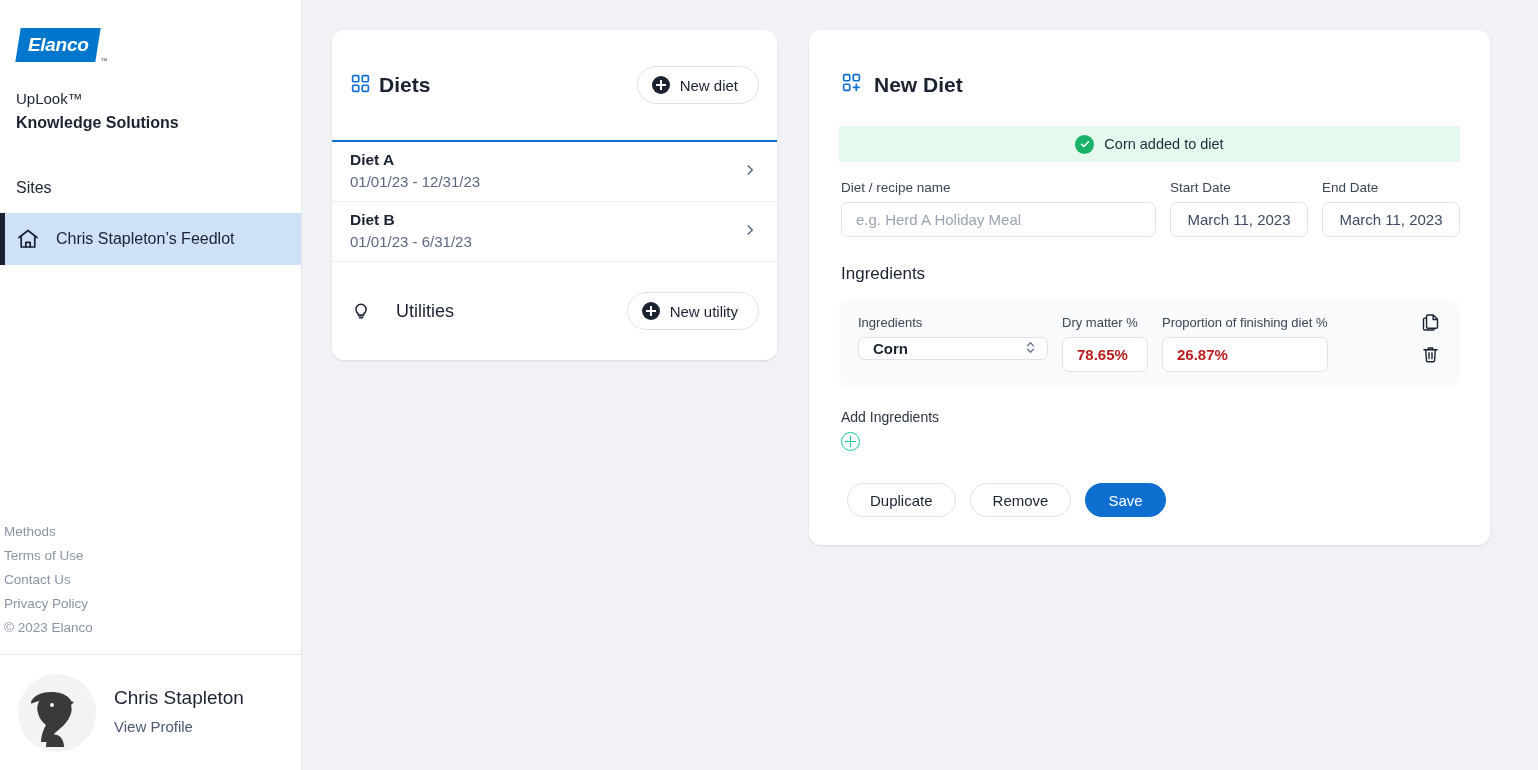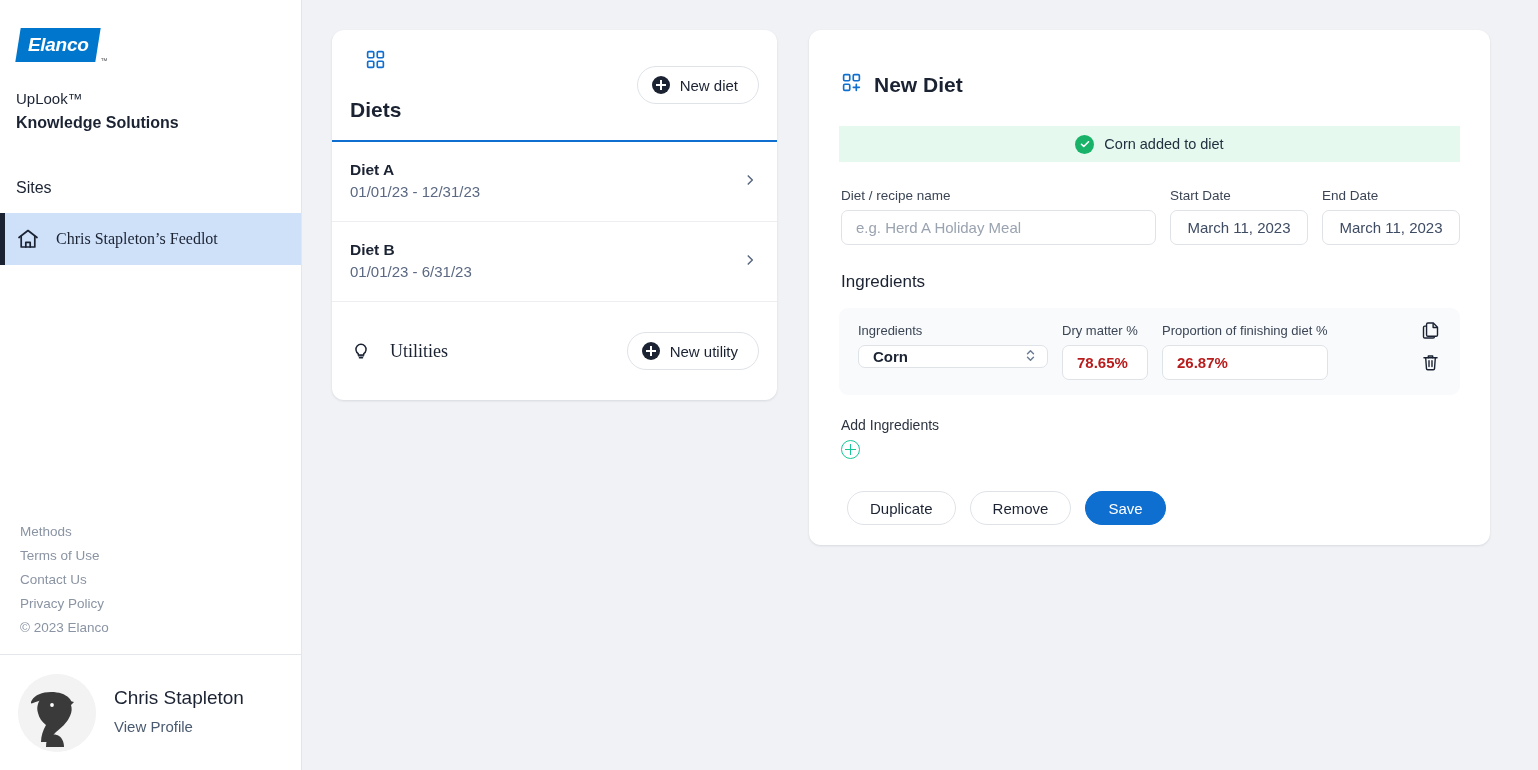--- a/index.html
+++ b/index.html
@@ -56,40 +56,40 @@
   .brand-title {
     font-size: 15px; font-weight: normal; color: #1b2333; line-height: 1.5;
   }
   .brand-sub {
     font-size: 16px; color: #1b2333; line-height: 1.55; font-weight: 700;
   }
   .sites-label {
     padding: 44px 0 0 16px;
     font-size: 16px; color: #1b2333;
   }
-  .nav { margin-top: 16px; font-family: Liberation Serif, serif; }
+  .nav { margin-top: 16px; }
   .nav-item {
     display: flex; align-items: center; gap: 16px;
     height: 52px;
     padding-left: 16px;
     font-size: 16px;
     color: #1b2333;
     cursor: pointer;
     position: relative;
   }
   .nav-item.active {
     background: #cfe0f9;
     border-left: 5px solid #1b2333;
     padding-left: 11px;
   }
   .nav-icon { width: 24px; height: 24px; display: block; }
   .spacer { flex: 1 1 auto; }
 
   .footer-links {
-    padding: 0 0 14px 20px;
+    padding: 0 0 14px 4px;
   }
   .footer-links a {
     display: block;
     font-size: 13.5px;
     color: #8a94a3;
     text-decoration: none;
     line-height: 24px;
     cursor: pointer;
   }
   .footer-copy {
@@ -129,57 +129,57 @@
   }
 
   
   .diets-card { width: 445px; flex: 0 0 445px; }
   .panel-head {
     height: 112px;
     display: flex; align-items: center; justify-content: space-between;
     padding: 0 18px 0 18px;
     border-bottom: 2px solid #0f6fd1;
   }
-  .panel-title-row { display: flex; align-items: center; gap: 24px; flex-direction: column; }
+  .panel-title-row { display: flex; align-items: center; gap: 8px; }
   .panel-title { font-size: 21px; font-weight: bold; color: #1b2333; }
   .pill-btn {
     display: inline-flex; align-items: center; gap: 10px;
     height: 38px; padding: 0 20px 0 14px;
     border: 1px solid #dfe3e8; border-radius: 19px;
     background: #fff; cursor: pointer;
     font-size: 15px; color: #1b2333;
   }
   .plus-dot {
     width: 18px; height: 18px; border-radius: 50%;
     background: #1b2333; position: relative; flex: 0 0 18px;
   }
   .plus-dot::before, .plus-dot::after {
     content: ""; position: absolute; background: #fff;
   }
   .plus-dot::before { left: 4px; right: 4px; top: 8px; height: 2px; }
   .plus-dot::after { top: 4px; bottom: 4px; left: 8px; width: 2px; }
 
   .diet-row {
-    height: 80px;
+    height: 60px;
     display: flex; align-items: center; justify-content: space-between;
     padding: 0 20px 0 18px;
     border-bottom: 1px solid #eceef1;
     cursor: pointer;
   }
   .diet-row:last-of-type { border-bottom: 2px solid #0f6fd1; }
   .diet-name { font-size: 15.5px; font-weight: bold; color: #1b2333; line-height: 1.45; }
   .diet-dates { font-size: 15px; color: #5b6882; line-height: 1.5; }
   .chev { color: #5b6882; font-size: 17px; font-weight: bold; }
 
   .util-row {
     height: 98px;
     display: flex; align-items: center; justify-content: space-between;
     padding: 0 18px 0 18px;
   }
-  .util-left { display: flex; align-items: center; gap: 18px; font-family: Liberation Serif, serif; }
+  .util-left { display: flex; align-items: center; gap: 24px; }
   .util-label { font-size: 18px; color: #1b2333; }
 
   
   .newdiet-card { width: 681px; flex: 0 0 681px; min-height: 515px; padding-bottom: 10px; }
   .nd-head {
     display: flex; align-items: center; gap: 12px;
     padding: 42px 0 0 32px;
   }
   .nd-title { font-size: 21px; font-weight: bold; color: #1b2333; }
   .toast {
@@ -190,21 +190,21 @@
   }
   .toast-check {
     width: 19px; height: 19px; border-radius: 50%;
     background: #18b368; display: flex; align-items: center; justify-content: center;
     flex: 0 0 19px;
   }
   .toast-text { font-size: 14.5px; color: #21313f; }
 
   .form-row {
     display: flex; gap: 14px;
-    padding: 26px 30px 0 32px;
+    padding: 18px 30px 0 32px;
   }
   .field { display: flex; flex-direction: column; }
   .field-label { font-size: 13.5px; color: #3b4555; margin-bottom: 7px; }
   .input {
     height: 35px;
     border: 1px solid #dfe3e8;
     border-radius: 7px;
     background: #fff;
     display: flex; align-items: center;
     padding: 0 14px;

